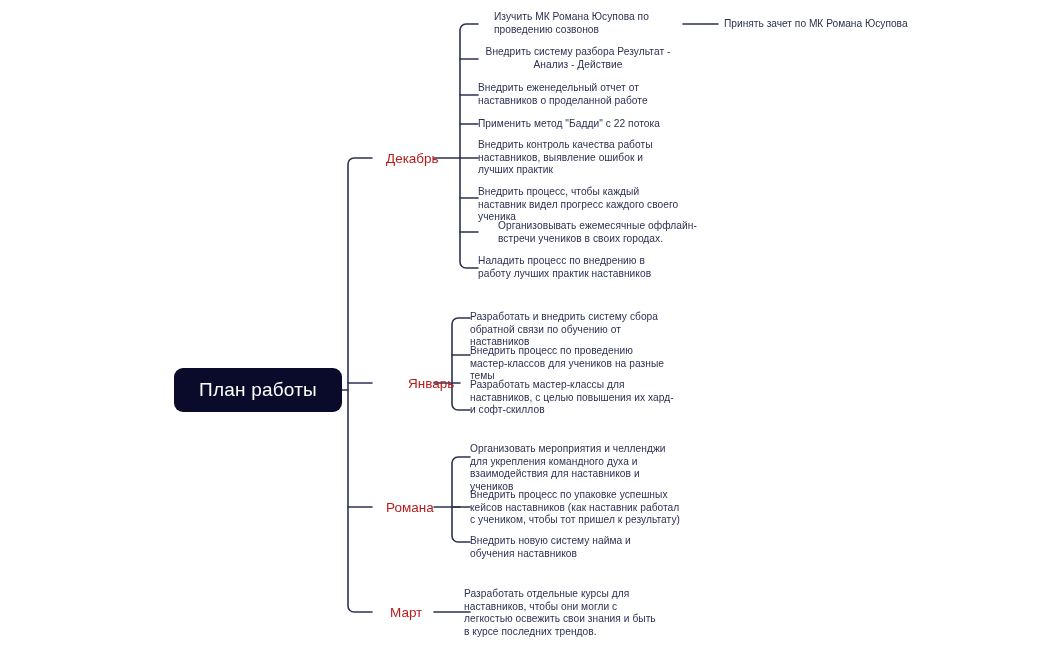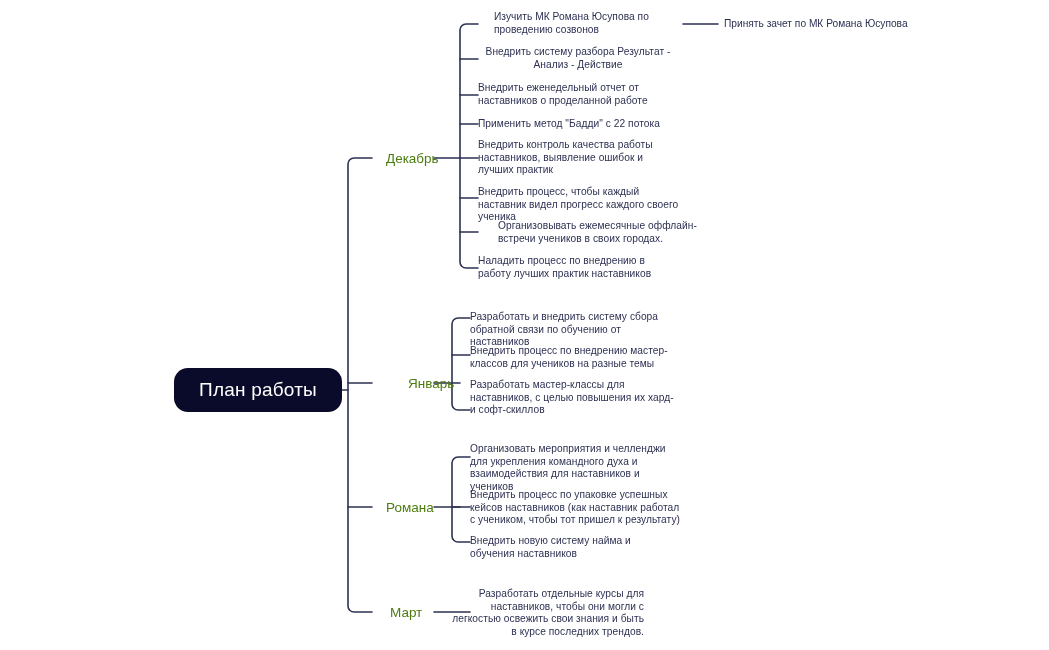--- a/index.html
+++ b/index.html
@@ -23,35 +23,35 @@
     height: 650px;
     pointer-events: none;
   }
   .root-node {
     position: absolute;
     left: 174px;
     top: 368px;
     width: 168px;
     height: 44px;
     background: #0a0a2a;
-    border-radius: 14px;
+    border-radius: 9px;
     display: flex;
     align-items: center;
     justify-content: center;
     box-sizing: border-box;
   }
   .root-label {
     color: #ffffff;
     font-size: 19px;
     letter-spacing: 0.2px;
     white-space: nowrap;
   }
   .month-label {
     position: absolute;
-    color: #4d7c0f;
+    color: #b91c1c;
     font-size: 13.5px;
     white-space: nowrap;
     transform: translateY(-50%);
     text-align: center;
   }
   .leaf-text {
     position: absolute;
     color: #2d3152;
     font-size: 10.2px;
     line-height: 12.6px;
@@ -124,25 +124,25 @@
   <div class="leaf-text" style="left:478px; top:139px; width:200px;">Внедрить контроль качества работы наставников, выявление ошибок и лучших практик</div>
 
   <div class="leaf-text" style="left:478px; top:186px; width:205px;">Внедрить процесс, чтобы каждый наставник видел прогресс каждого своего ученика</div>
 
   <div class="leaf-text" style="left:498px; top:220px; width:200px;">Организовывать ежемесячные оффлайн-встречи учеников в своих городах.</div>
 
   <div class="leaf-text" style="left:470px; top:311px; width:200px;">Разработать и внедрить систему сбора обратной связи по обучению от наставников</div>
 
   <div class="leaf-text" style="left:478px; top:255px; width:200px;">Наладить процесс по внедрению в работу лучших практик наставников</div>
 
-  <div class="leaf-text" style="left:470px; top:345px; width:200px;">Внедрить процесс по внедрению мастер-классов для учеников на разные темы</div>
+  <div class="leaf-text" style="left:470px; top:345px; width:200px;">Внедрить процесс по проведению мастер-классов для учеников на разные темы</div>
 
   <div class="leaf-text" style="left:470px; top:379px; width:205px;">Разработать мастер-классы для наставников, с целью повышения их хард- и софт-скиллов</div>
 
   <div class="leaf-text" style="left:470px; top:443px; width:212px;">Организовать мероприятия и челленджи для укрепления командного духа и взаимодействия для наставников и учеников</div>
 
   <div class="leaf-text" style="left:470px; top:535px; width:200px;">Внедрить новую систему найма и обучения наставников</div>
 
   <div class="leaf-text" style="left:470px; top:489px; width:212px;">Внедрить процесс по упаковке успешных кейсов наставников (как наставник работал с учеником, чтобы тот пришел к результату)</div>
 
-  <div class="leaf-text" style="left:452px; top:588px; width:192px;text-align:right;">Разработать отдельные курсы для наставников, чтобы они могли с легкостью освежить свои знания и быть в курсе последних трендов.</div>
+  <div class="leaf-text" style="left:464px; top:588px; width:192px;">Разработать отдельные курсы для наставников, чтобы они могли с легкостью освежить свои знания и быть в курсе последних трендов.</div>
 
 </div>
 
 </body></html>

